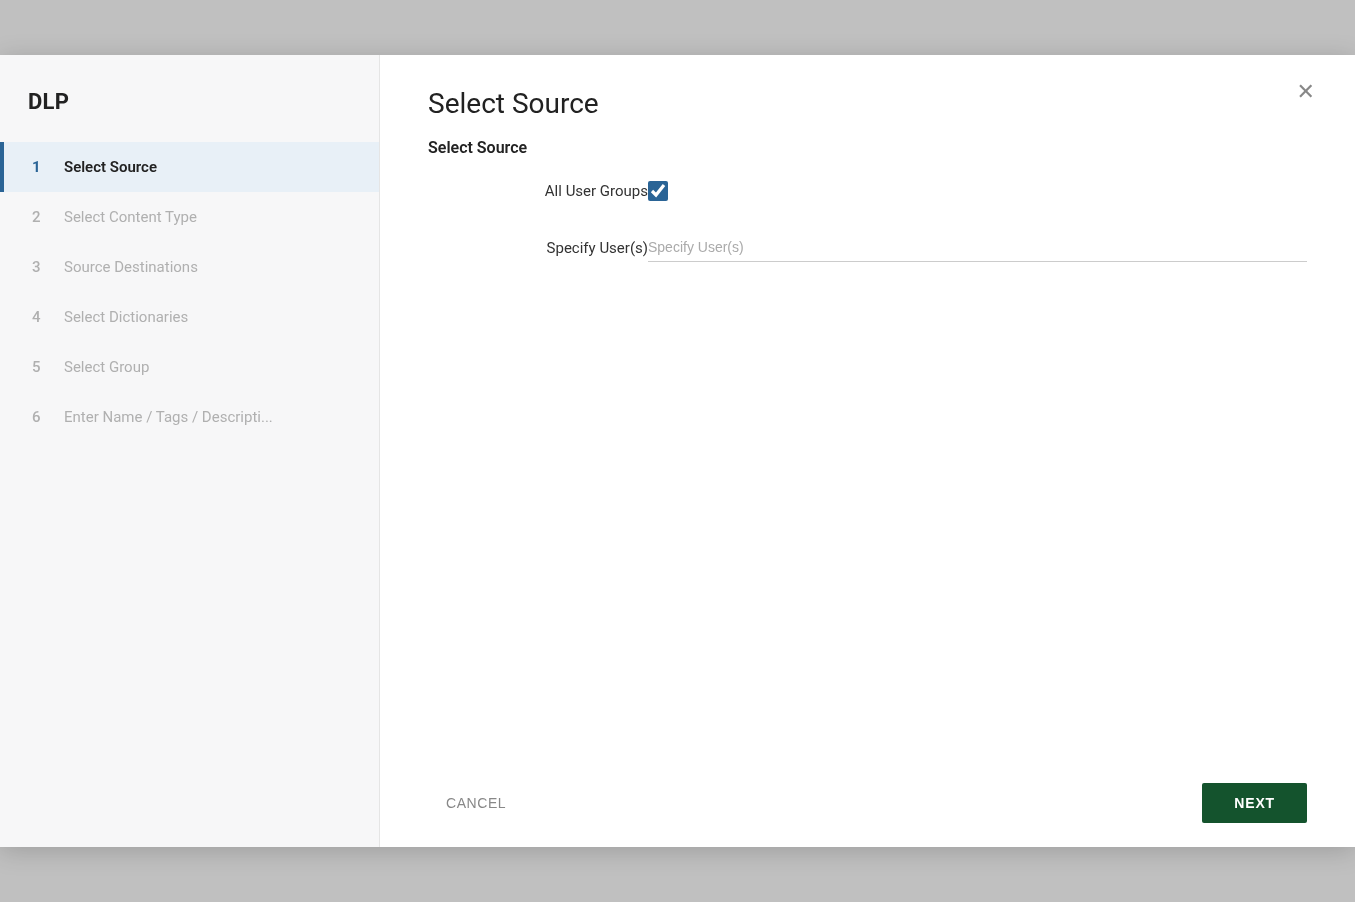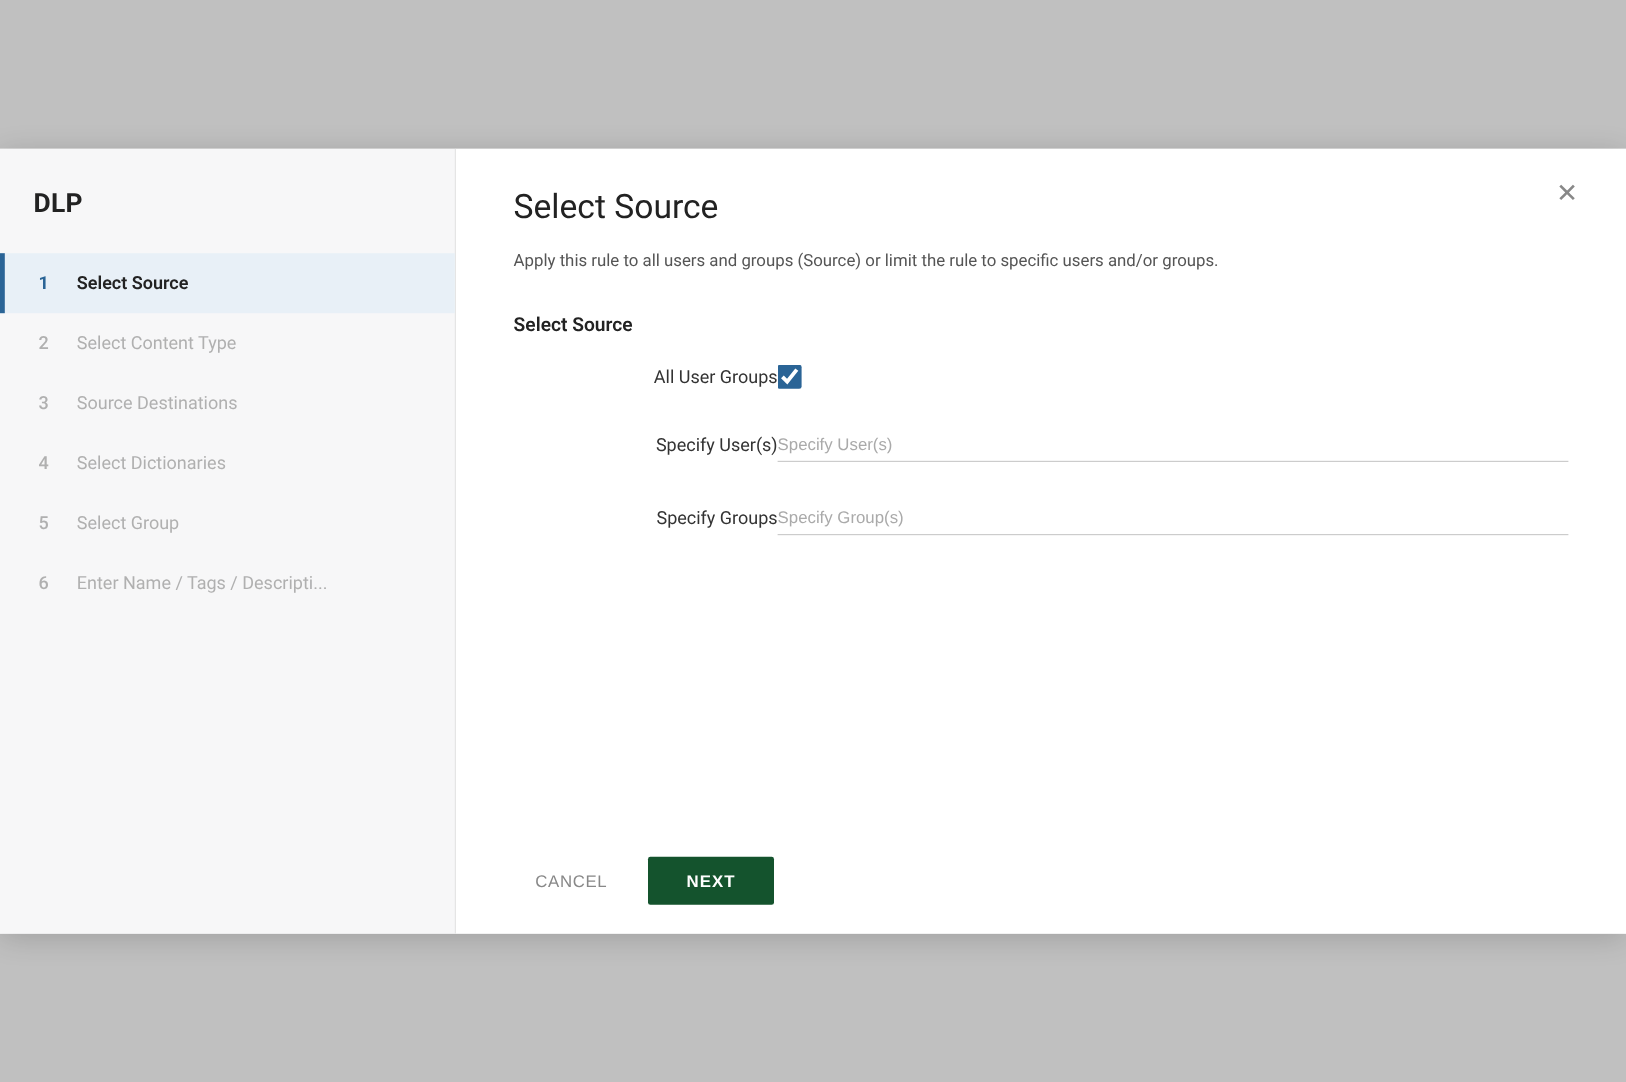--- a/index.html
+++ b/index.html
@@ -21,21 +21,21 @@
       width: 1355px;
       height: 902px;
       display: flex;
       align-items: center;
       justify-content: center;
       background: rgba(0,0,0,0.2);
     }
 
     .modal {
       width: 1355px;
-      height: 654px;
+      height: 792px;
       background: #fff;
       display: flex;
       flex-direction: row;
       position: relative;
       box-shadow: 0 4px 24px rgba(0,0,0,0.18);
     }
 
     
     .sidebar {
       width: 380px;
@@ -185,21 +185,21 @@
     }
 
     .text-input::placeholder {
       color: #aaa;
       font-size: 14px;
     }
 
     
     .modal-footer {
       display: flex;
-      justify-content: flex-start;
+      justify-content: space-between;
       align-items: center;
       padding: 24px 48px;
       border-top: none;
       gap: 16px;
     }
 
     .btn-cancel {
       background: none;
       border: none;
       font-size: 14px;
@@ -263,46 +263,39 @@
         <span class="sidebar-item-label">Enter Name / Tags / Descripti...</span>
       </div>
     </div>
 
     <div class="main">
 
       <button class="close-button">✕</button>
 
       <div class="main-header">
         <div class="main-title">Select Source</div>
-        <div class="main-description">Apply this rule to all users and groups (Source) or limit the rule to specific users and/or groups.</div>
       </div>
 
       <div class="form-section">
         <div class="section-title">Select Source</div>
 
         <div class="form-row">
           <span class="form-label">All User Groups</span>
           <div class="form-control">
             <input type="checkbox" class="checkbox-input" checked="" style="">
           </div>
         </div>
 
         <div class="form-row">
           <span class="form-label">Specify User(s)</span>
           <div class="form-control">
             <input type="text" class="text-input" placeholder="Specify User(s)" style="">
           </div>
         </div>
 
-        <div class="form-row">
-          <span class="form-label">Specify Groups</span>
-          <div class="form-control">
-            <input type="text" class="text-input" placeholder="Specify Group(s)" style="">
-          </div>
-        </div>
       </div>
 
       <div class="modal-footer">
         <button class="btn-cancel">CANCEL</button>
         <button class="btn-next">NEXT</button>
       </div>
 
     </div>
   </div>
 </div>

